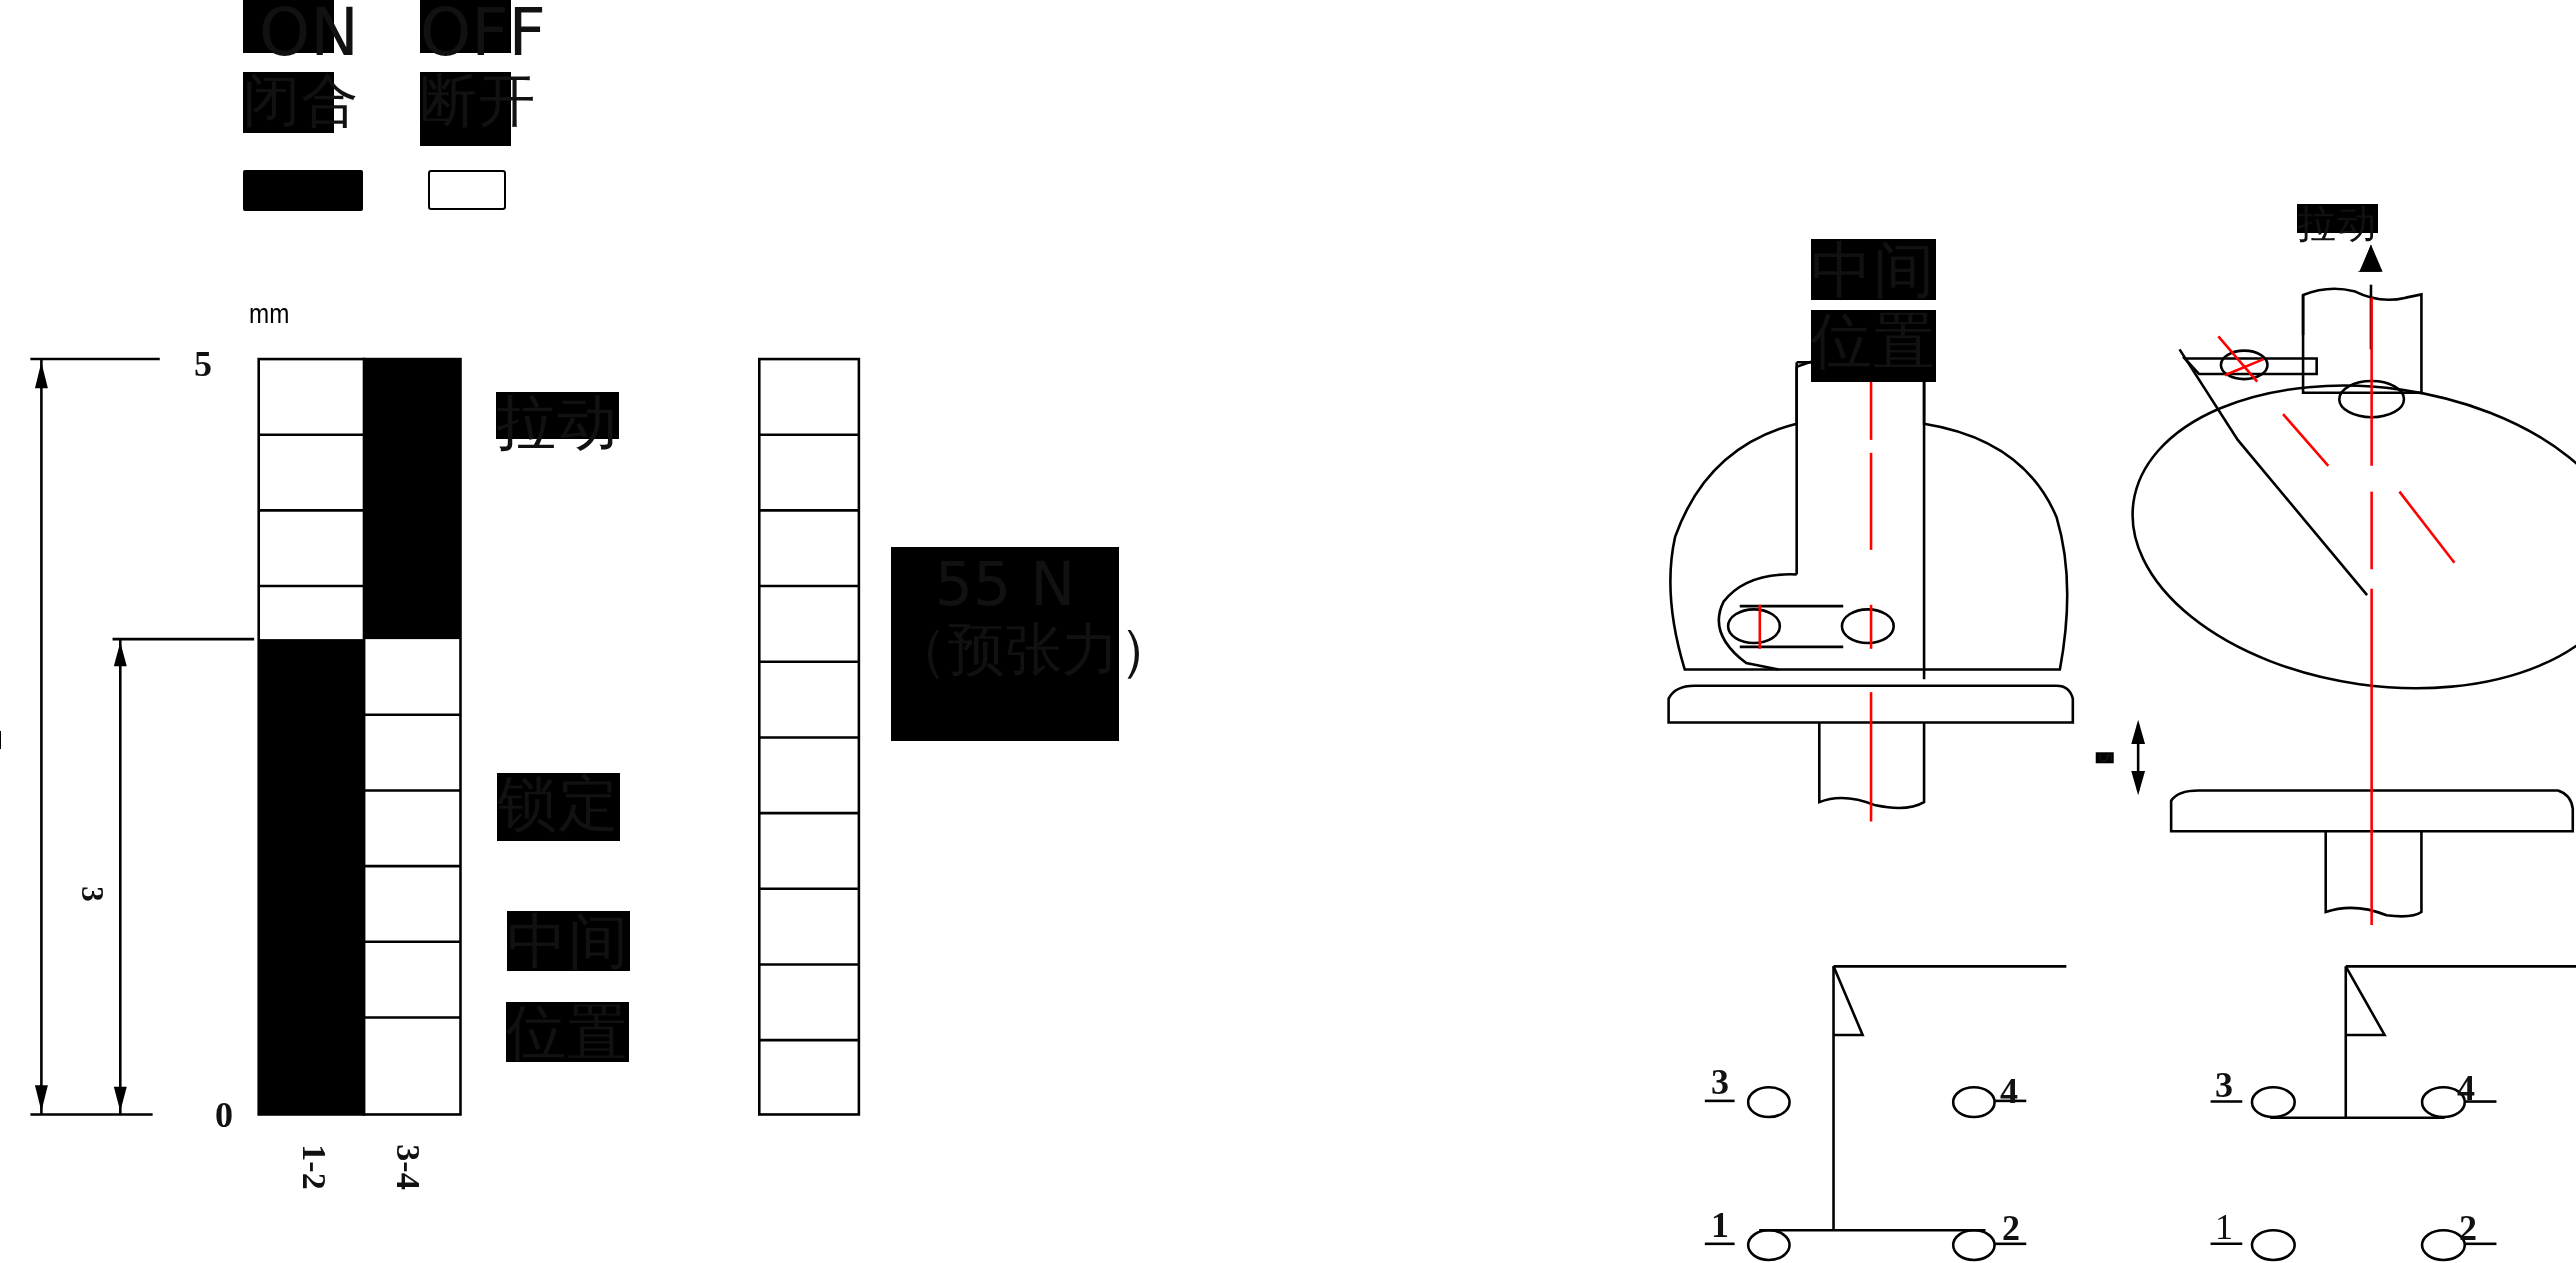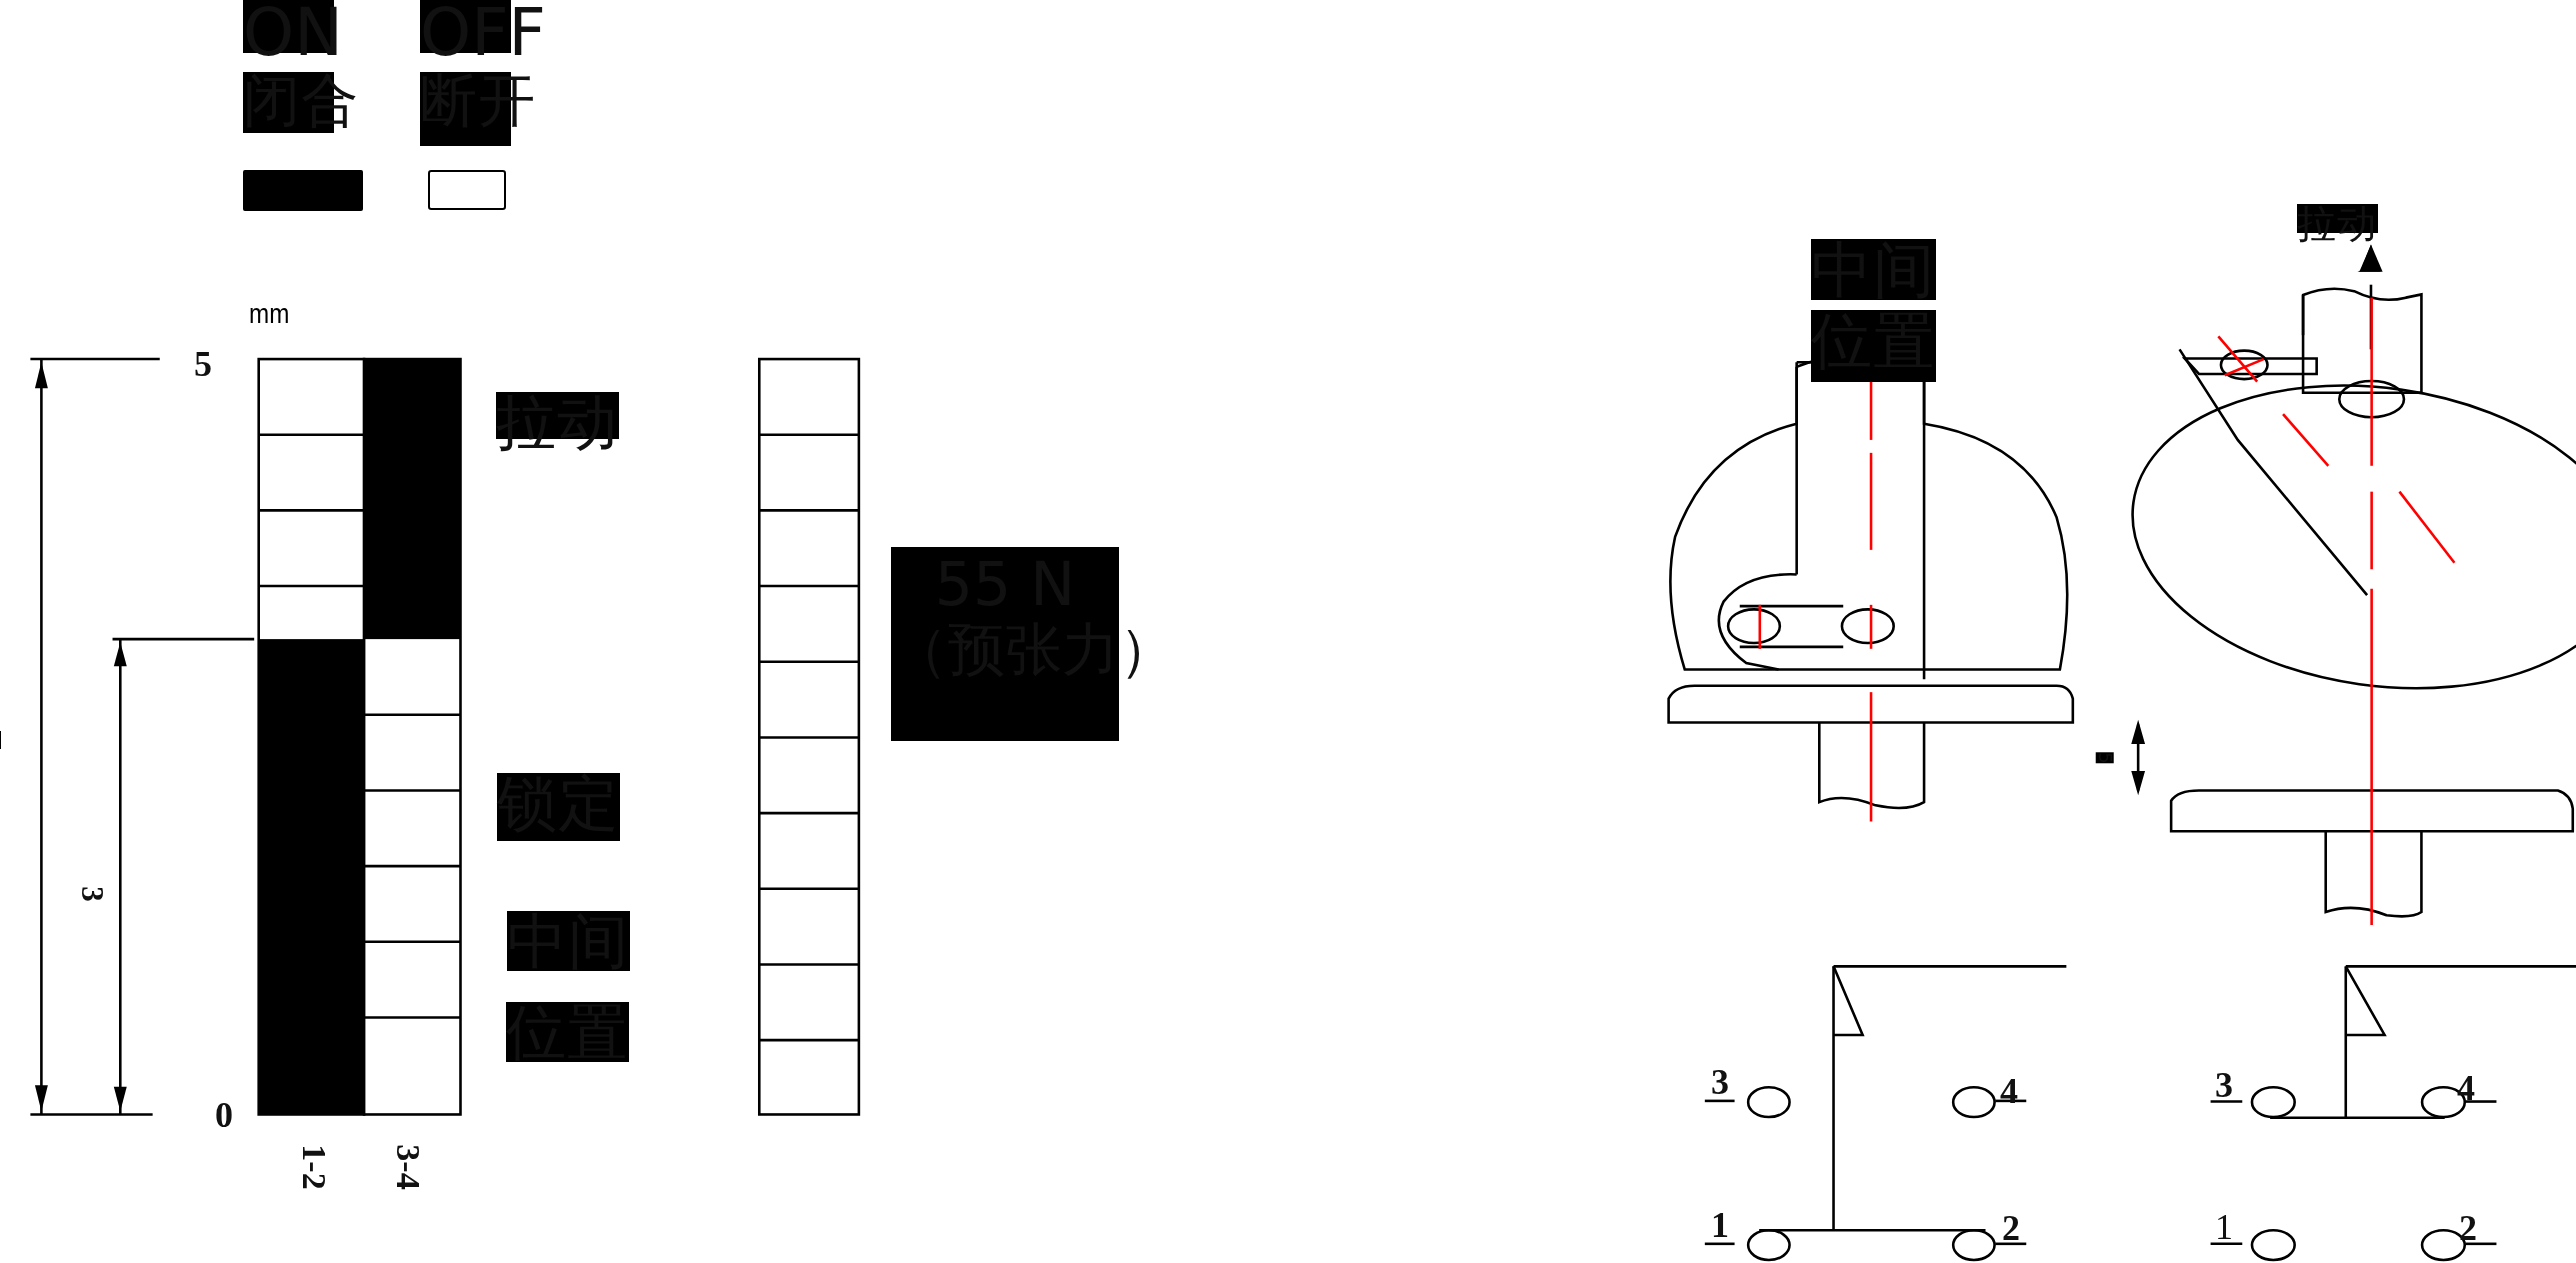--- a/index.html
+++ b/index.html
@@ -9,21 +9,21 @@
     .hl { background: #000; color: #111; line-height: 1; white-space: nowrap; }
     .cjk { font-size: 60px; letter-spacing: 1.3px; }
     .legend-title { font-size: 65px; text-align: center; }
     svg { position: absolute; left: 0; top: 0; }
     .numlbl { font-family: "Liberation Serif", serif; font-weight: bold; font-size: 36px; color: #111; }
   </style>
 </head>
 <body>
 
 <div class="abs" style="left:243px; top:0px; width:91px;">
-  <div class="hl legend-title" style="height:53px; padding-top:0px;">ON</div>
+  <div class="hl legend-title" style="height:53px; padding-top:0px;padding-left:16px;">ON</div>
   <div class="hl cjk" style="margin-top:19.4px; height:61px; font-size:57px;">闭合</div>
 </div>
 <div class="abs" style="left:243px; top:170px; width:120px; height:41px; background:#000; border-radius:1.9px;"></div>
 
 <div class="abs" style="left:420px; top:0px; width:91px;">
   <div class="hl legend-title" style="height:53px;">OFF</div>
   <div class="hl cjk" style="margin-top:19.4px; height:74px; font-size:57px;">断开</div>
 </div>
 <div class="abs" style="left:428px; top:170px; width:74px; height:36px; border:2.6px solid #000; border-radius:3.2px; background:#fff;"></div>
 

